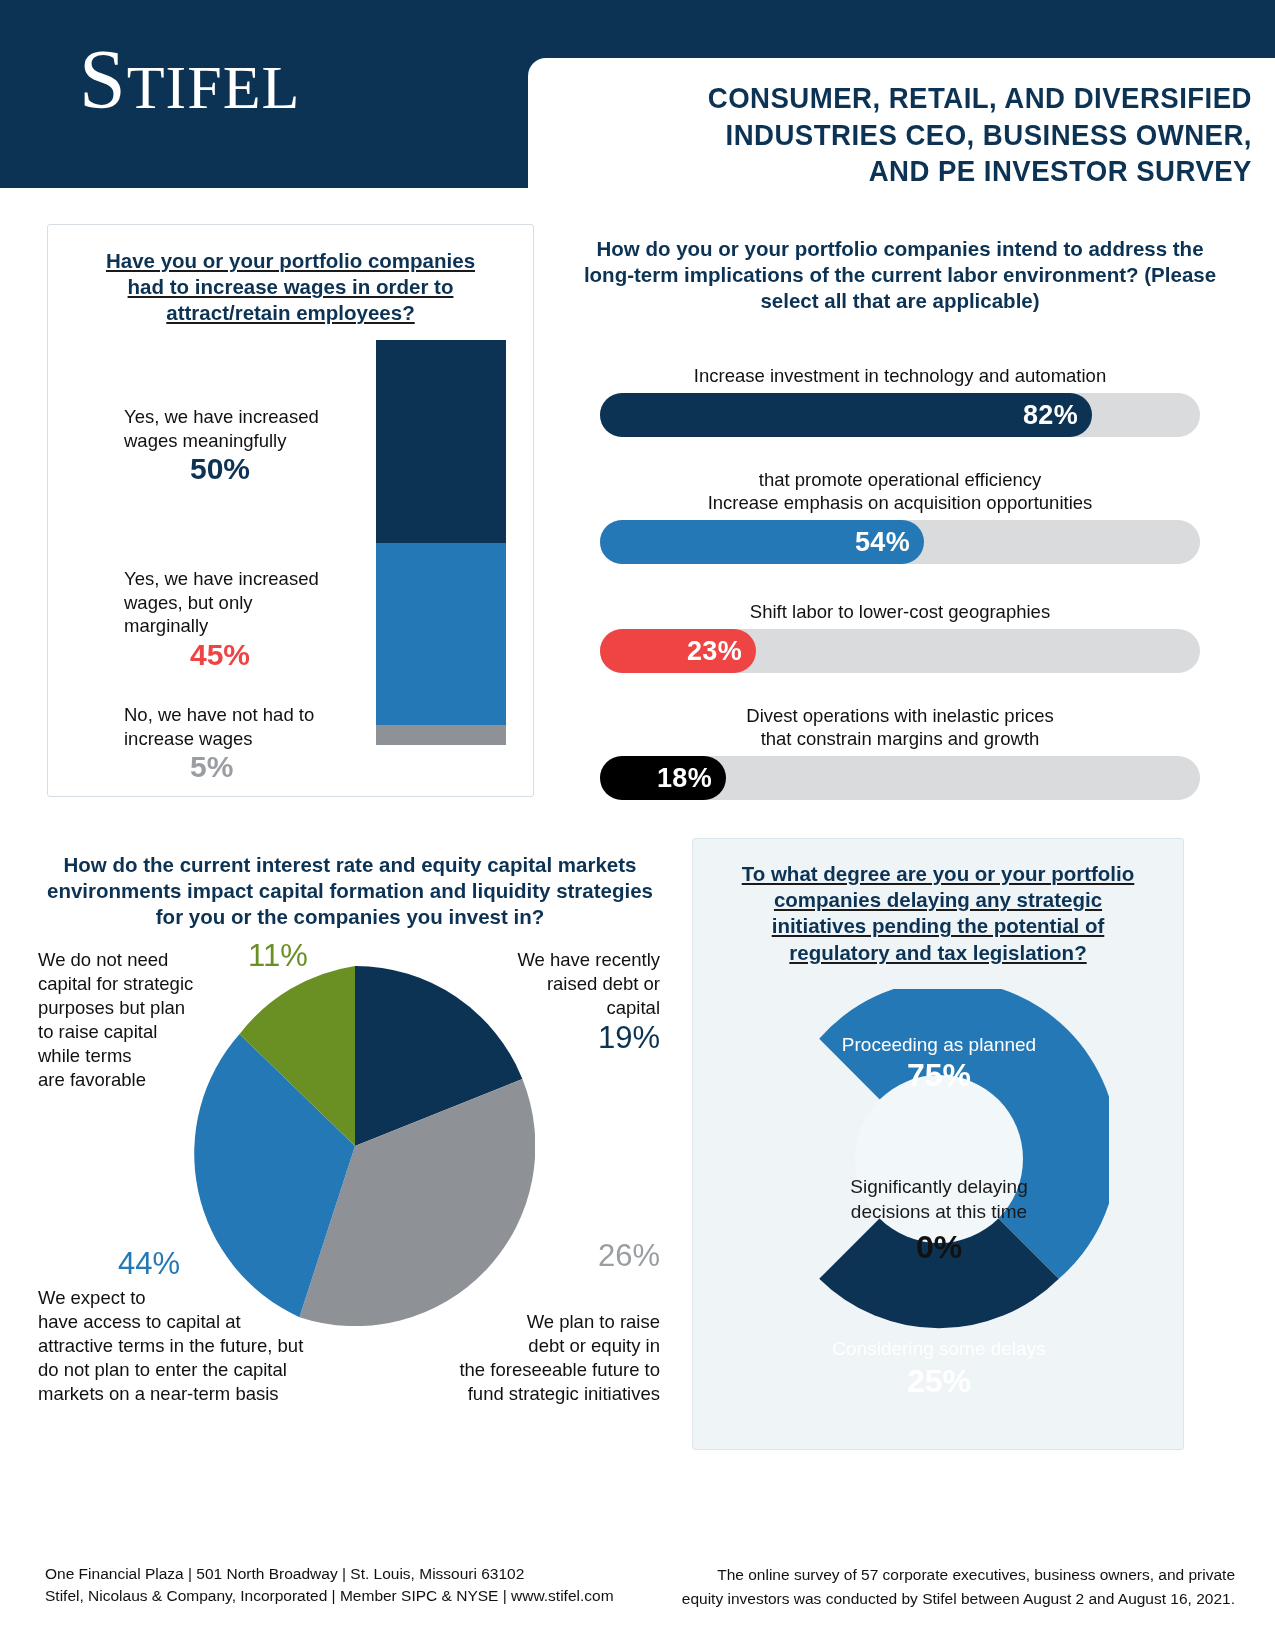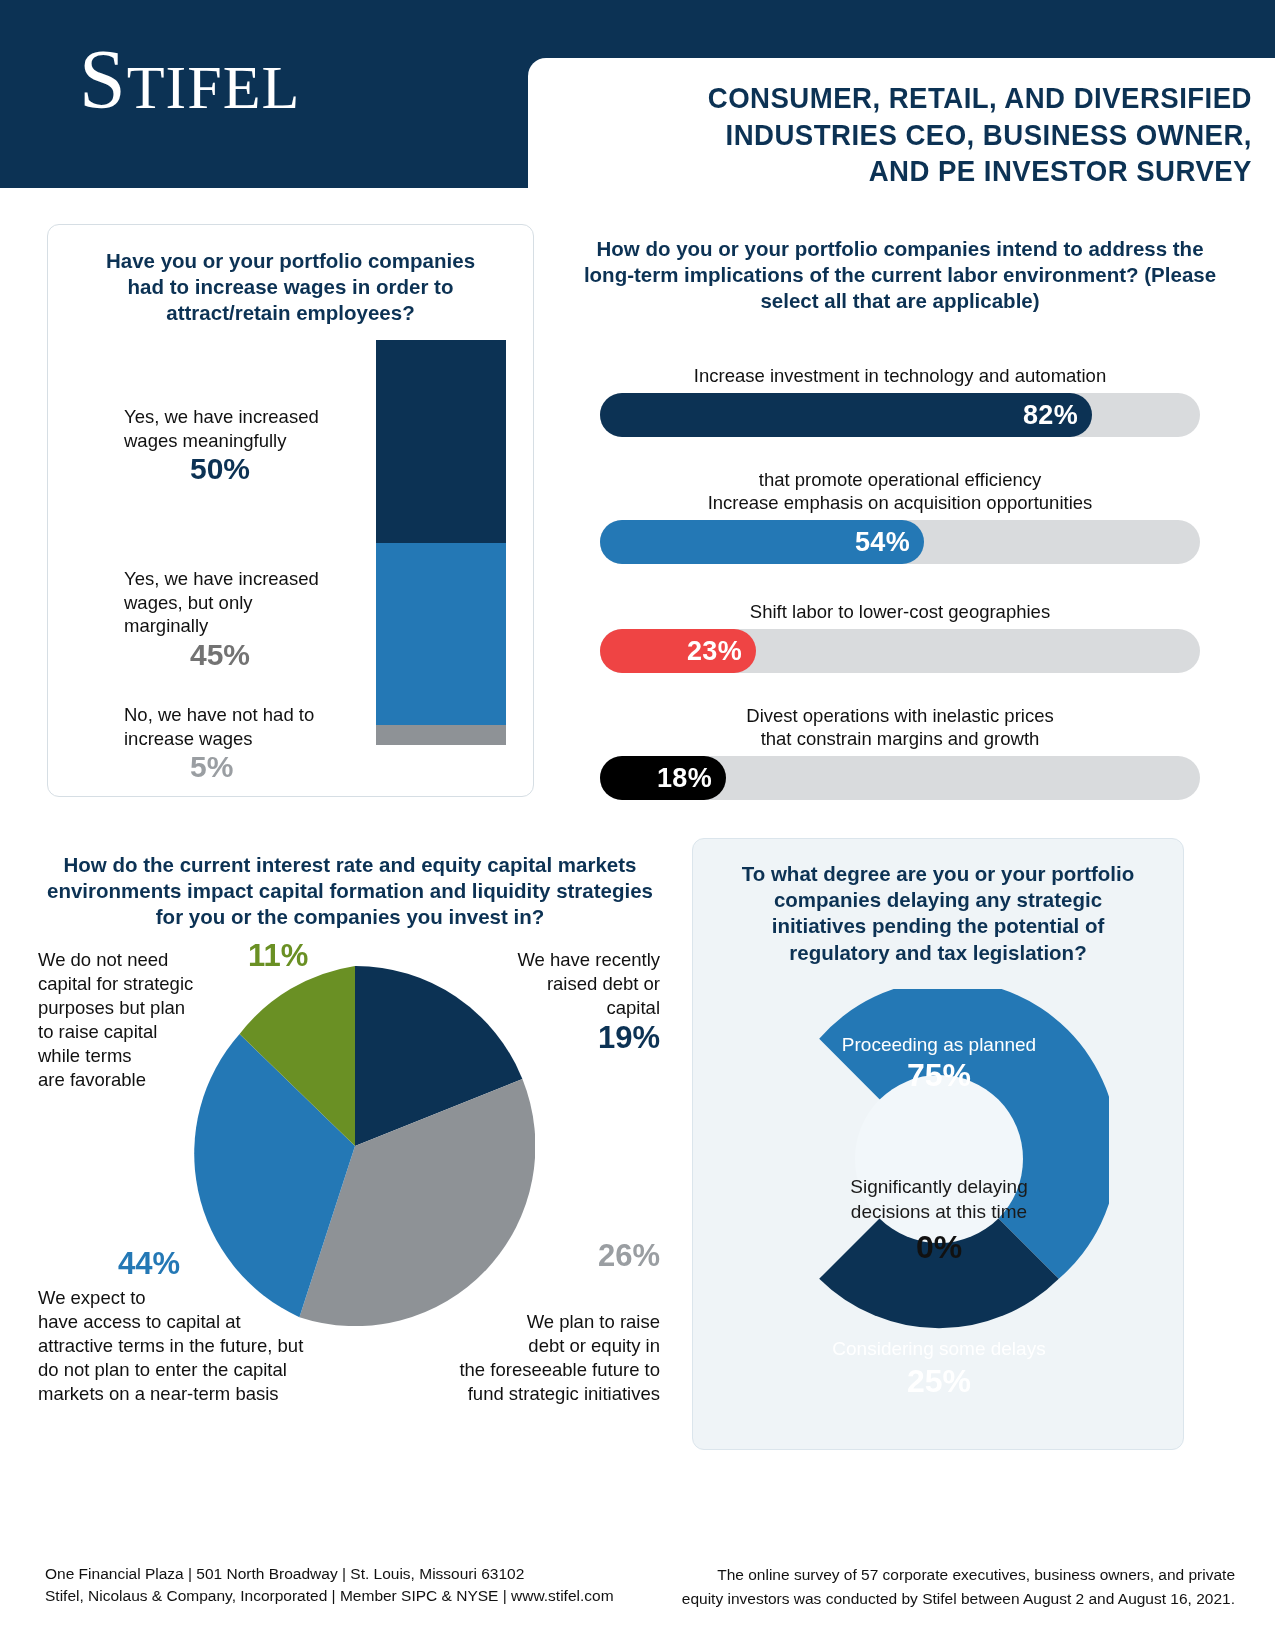--- a/index.html
+++ b/index.html
@@ -48,21 +48,22 @@
     text-transform: uppercase;
     transform: scaleX(0.92);
     transform-origin: right center;
   }
 
   
   .card {
     position: absolute;
     background: #ffffff;
     border: 1px solid #d6dee4;
-    border-radius: 12px;
+    border-radius: 3px;
+    text-decoration: underline;
   }
   .card.tint { background: #eff4f7; border-color: #dbe5ec; }
 
   .q-title {
     font-weight: bold;
     color: #0c3254;
     text-align: center;
     line-height: 1.28;
   }
 
@@ -79,21 +80,21 @@
   .seg-a { background: #0c3254; }
   .seg-b { background: #2478b5; }
   .seg-c { background: #8e9296; }
 
   .stack-row { position: absolute; left: 30px; width: 300px; display: flex; align-items: center; flex-direction: column; }
   .stack-label {
     width: 208px; font-size: 18.5px; line-height: 1.28; color: #111; text-align: left;
   }
   .stack-pct { width: 92px; font-size: 30px; font-weight: bold; text-align: left; padding-left: 8px; }
   .pct-navy { color: #0c3254; }
-  .pct-blue { color: #737373; }
+  .pct-blue { color: #ef4444; }
   .pct-gray { color: #9a9ea2; }
 
   
   #panel-labor { position: absolute; left: 560px; top: 224px; width: 680px; height: 580px; }
   #panel-labor .q-title { font-size: 20.5px; padding: 12px 22px 0 22px; }
 
   .hbar-block { position: absolute; left: 0; width: 100%; }
   .hbar-label {
     font-size: 18.5px; color: #111; text-align: center; line-height: 1.25;
     padding-bottom: 6px;
@@ -116,21 +117,21 @@
   .fill-black { background: #000000; }
 
   
   #panel-capital { position: absolute; left: 20px; top: 838px; width: 660px; height: 740px; }
   #panel-capital .q-title { font-size: 20.5px; padding: 14px 22px 0 22px; }
 
   .pie-wrap { position: absolute; left: 0; top: 100px; width: 660px; height: 520px; }
   .pie-svg { position: absolute; left: 155px; top: 28px; }
 
   .pie-note { position: absolute; font-size: 18.5px; line-height: 1.3; color: #111; }
-  .pie-pct  { position: absolute; font-size: 31px; font-weight: bold; }
+  .pie-pct  { position: absolute; font-size: 31px; font-weight: normal; }
 
   .n-green  { color: #6a9024; }
   .n-navy   { color: #0c3254; }
   .n-blue   { color: #2478b5; }
   .n-gray   { color: #9a9ea2; }
 
   
   #card-delay { left: 692px; top: 838px; width: 492px; height: 612px; }
   #card-delay .q-title { font-size: 20.5px; padding: 22px 34px 0 34px; }
 

